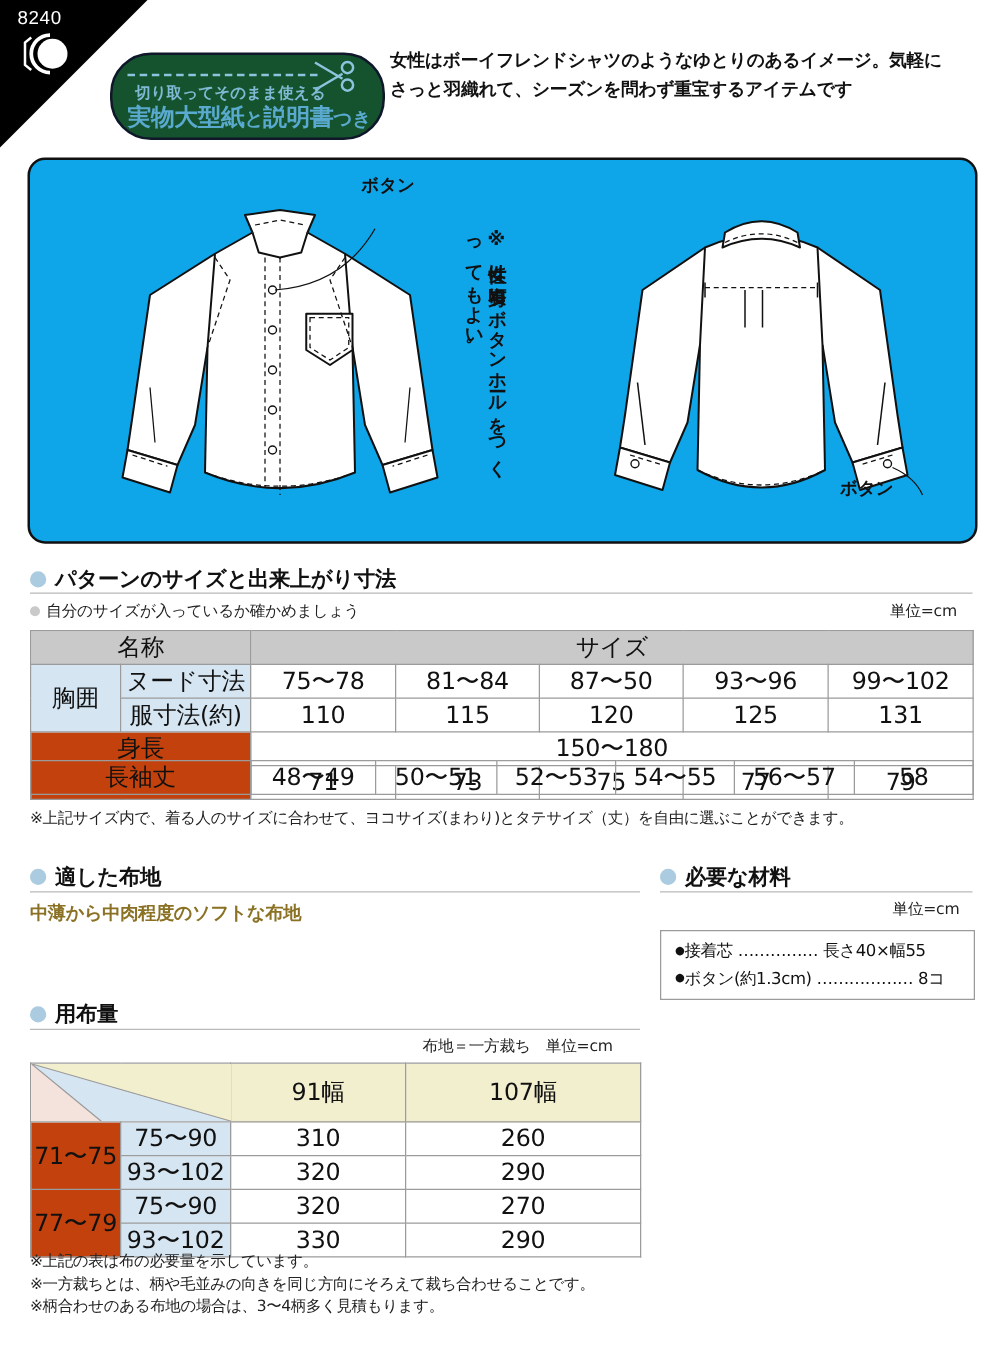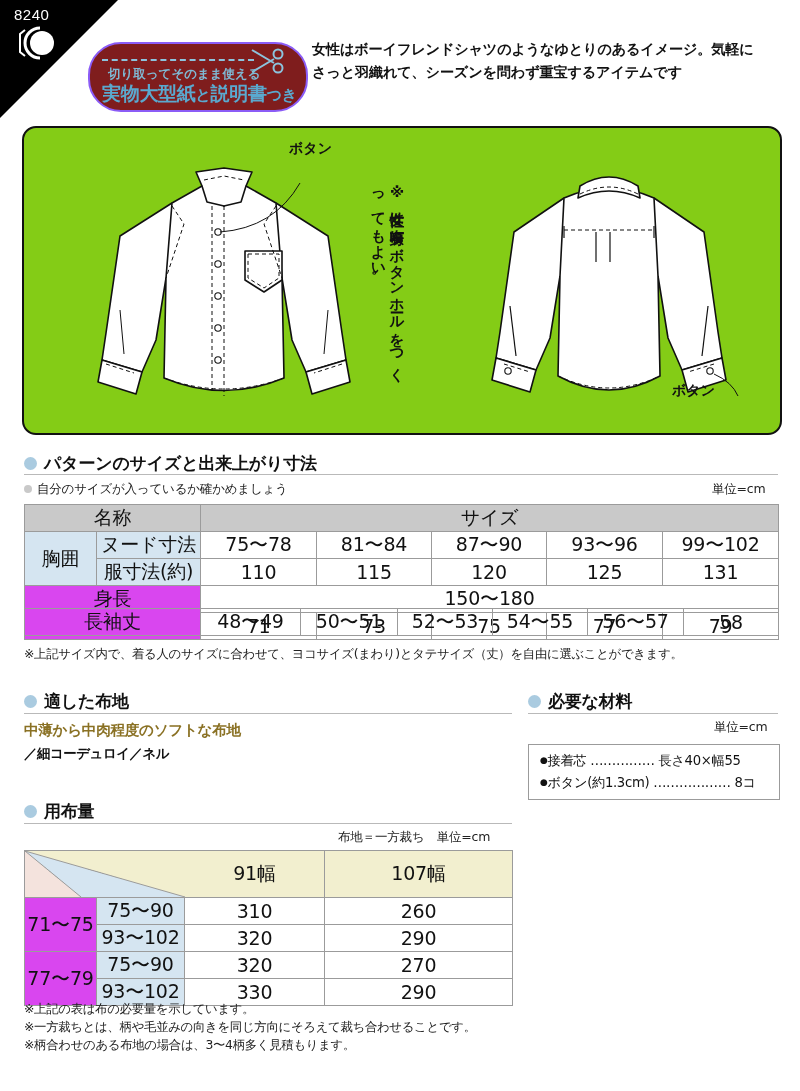--- a/index.html
+++ b/index.html
@@ -16,36 +16,36 @@
   
   .corner-wrap{position:absolute;left:0;top:0;width:120px;height:120px;}
   .corner-tri{position:absolute;left:0;top:0;width:0;height:0;
     border-top:118px solid #000;border-right:118px solid transparent;}
   .corner-num{position:absolute;left:14px;top:6px;color:#fff;font-size:15px;
     letter-spacing:.5px;font-family:"Liberation Sans",sans-serif;}
   .corner-logo{position:absolute;left:14px;top:24px;width:46px;height:38px;}
 
   
   .cutbadge{position:absolute;left:88px;top:42px;width:216px;height:66px;
-    border:2px solid #8b5cf6;border-radius:33px;background:#7f1d1d;}
+    border:2px solid #0f172a;border-radius:33px;background:#14532d;}
   .cut-dash{position:absolute;left:12px;top:15px;width:152px;border-top:2px dashed #8cc3dd;}
   .scissors{position:absolute;left:160px;top:2px;width:34px;height:30px;}
   .cut-l1{position:absolute;left:18px;top:22px;font-size:12.5px;color:#7fb9d4;font-weight:bold;
     letter-spacing:0px;white-space:nowrap;}
   .cut-l2{position:absolute;left:12px;top:37px;font-size:19px;color:#5aa9cf;font-weight:bold;
     letter-spacing:-.3px;white-space:nowrap;}
   .cut-l2 .sm{font-size:15px;}
 
   
   .intro{position:absolute;left:312px;top:38px;width:480px;font-size:14.2px;
     font-weight:bold;line-height:1.62;letter-spacing:-.2px;color:#111;}
 
   
   .illus{position:absolute;left:22px;top:126px;width:756px;height:305px;
-    border:2px solid #111;border-radius:14px;background:#84cc16;}
+    border:2px solid #111;border-radius:14px;background:#0ea5e9;}
   .illus svg{position:absolute;left:0;top:0;}
   .lbl{position:absolute;font-size:14px;font-weight:bold;color:#111;white-space:nowrap;}
   .vtext{position:absolute;right:18px;top:56px;height:198px;
     writing-mode:vertical-rl;text-orientation:upright;
     font-size:14.5px;font-weight:bold;line-height:1.28;letter-spacing:.5px;color:#111;}
 
   
   .sec{position:absolute;font-size:17px;font-weight:bold;color:#111;letter-spacing:-.2px;}
   .sec .dot{display:inline-block;width:13px;height:13px;border-radius:50%;
     background:#aacbe0;margin-right:7px;vertical-align:-1px;}
@@ -55,21 +55,21 @@
   .subline .sdot{display:inline-block;width:8px;height:8px;border-radius:50%;
     background:#c9c9c9;margin-right:5px;vertical-align:0px;}
   .unit{position:absolute;font-size:12.5px;color:#222;letter-spacing:-.2px;}
 
   
   table.t{position:absolute;border-collapse:collapse;table-layout:fixed;}
   table.t td{border:1px solid #9b9b9b;text-align:center;font-size:19px;color:#111;
     padding:0;height:26px;letter-spacing:-.2px;}
   .hd-gray{background:#c9c9c9;font-weight:normal;}
   .c-blue{background:#d5e5f1;}
-  .c-pink{background:#d946ef;}
+  .c-pink{background:#c2410c;}
   .c-yellow{background:#f2efcf;}
 
   .note{position:absolute;font-size:12.4px;color:#222;line-height:1.45;letter-spacing:-.3px;}
 
   
   .fab-h{position:absolute;font-size:14.6px;font-weight:bold;color:#8a7124;letter-spacing:-.3px;}
   .fab-b{position:absolute;font-size:13.4px;font-weight:bold;color:#111;line-height:1.45;
     letter-spacing:-.4px;width:500px;}
 
   
@@ -214,21 +214,21 @@
   <tbody>
     <tr>
       <td class="hd-gray" colspan="2">名称</td>
       <td class="hd-gray" colspan="5">サイズ</td>
     </tr>
     <tr>
       <td class="c-blue" rowspan="2">胸囲</td>
       <td class="c-blue">ヌード寸法</td>
       <td>75〜78</td>
       <td>81〜84</td>
-      <td>87〜90</td>
+      <td>87〜50</td>
       <td>93〜96</td>
       <td>99〜102</td>
     </tr>
     <tr>
       <td class="c-blue">服寸法(約)</td>
       <td>110</td>
       <td>115</td>
       <td>120</td>
       <td>125</td>
       <td>131</td>
@@ -272,21 +272,20 @@
 </table>
 
 <div class="note" style="left:24px;top:645px;width:756px;">※上記サイズ内で、着る人のサイズに合わせて、ヨコサイズ(まわり)とタテサイズ（丈）を自由に選ぶことができます。</div>
 
 <div class="sec" style="left:24px;top:690px;">
   <span class="dot"></span><span>適した布地</span>
 </div>
 <div class="rule" style="left:24px;top:713px;width:488px;"></div>
 <div class="fab-h" style="left:24px;top:721px;">中薄から中肉程度のソフトな布地</div>
 <div class="fab-b" style="left:24px;top:744px;">
-  <div>／細コーデュロイ／ネル</div>
 </div>
 
 <div class="sec" style="left:528px;top:690px;">
   <span class="dot"></span><span>必要な材料</span>
 </div>
 <div class="rule" style="left:528px;top:713px;width:250px;"></div>
 <div class="unit" style="left:714px;top:719px;">単位=cm</div>
 <div class="matbox" style="left:528px;top:744px;width:250px;height:54px;"></div>
 <div class="matrow" style="left:540px;top:752px;">
   <span class="b">●</span><span>接着芯</span>

